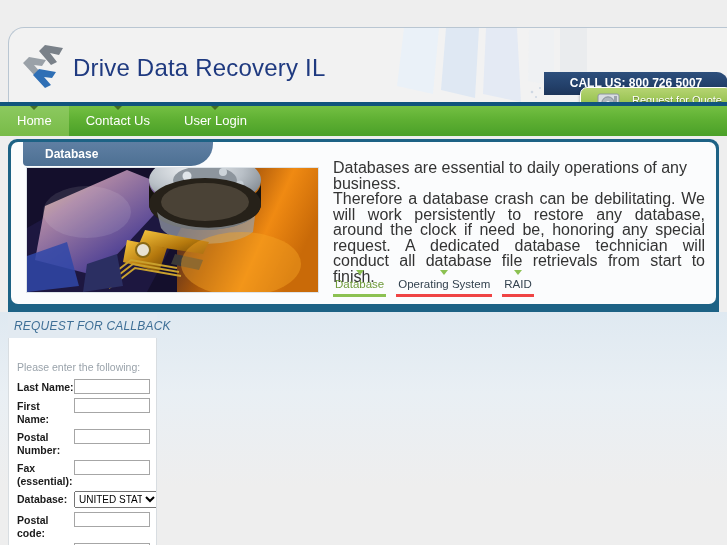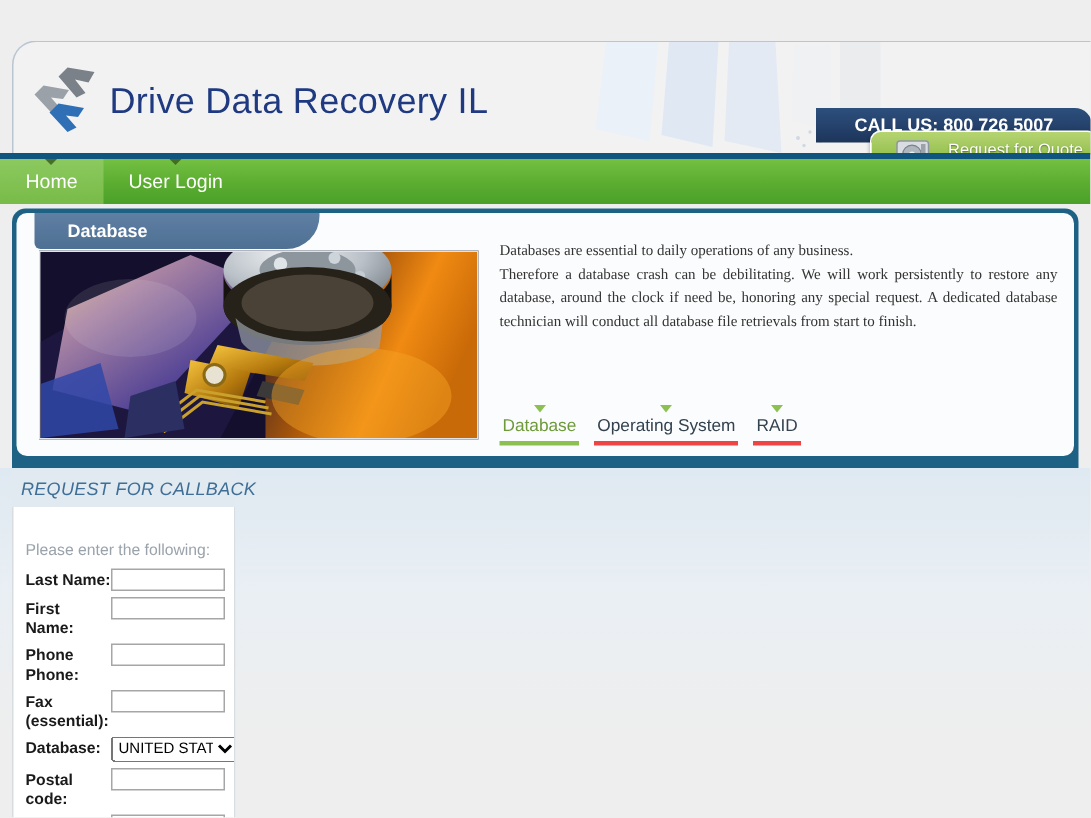--- a/index.html
+++ b/index.html
@@ -213,25 +213,24 @@
     overflow: hidden;
     background: #120d2a;
   }
   #hero-canvas { display:block; width:291px; height:124px; }
 
   #content-text {
     position: absolute;
     left: 322px;
     top: 18px;
     width: 372px;
-    font-size: 10px;
+    font-size: 16px;
     line-height: 15.5px;
     color: #333333;
     text-align: justify;
-    font-family: Liberation Serif, serif;
   }
   #content-text .first-line {
     text-align: left;
     display: block;
   }
 
   
   #subtabs {
     position: absolute;
     left: 322px;
@@ -387,20 +386,24 @@
 
     </div>
   </div>
 
   <div id="navwrap">
     <div id="nav-topline"></div>
     <div id="nav">
       <div class="nav-item active">
         <span class="nav-caret"></span>
         <span>Home</span>
+      </div>
+      <div class="nav-item">
+        <span class="nav-caret"></span>
+        <span>Contact Us</span>
       </div>
       <div class="nav-item">
         <span class="nav-caret"></span>
         <span>User Login</span>
       </div>
     </div>
   </div>
 
   <div id="content-panel">
     <div id="content-inner">
@@ -499,21 +502,21 @@
       <div class="form-label">Last Name:</div>
       <input class="form-input" type="text" value="" style="">
     </div>
 
     <div class="form-row">
       <div class="form-label">First Name:</div>
       <input class="form-input" type="text" value="" style="">
     </div>
 
     <div class="form-row">
-      <div class="form-label">Phone Phone:</div>
+      <div class="form-label">Postal Number:</div>
       <input class="form-input" type="text" value="" style="">
     </div>
 
     <div class="form-row">
       <div class="form-label">Fax (essential):</div>
       <input class="form-input" type="text" value="" style="">
     </div>
 
     <div class="form-row">
       <div class="form-label">Database:</div>

